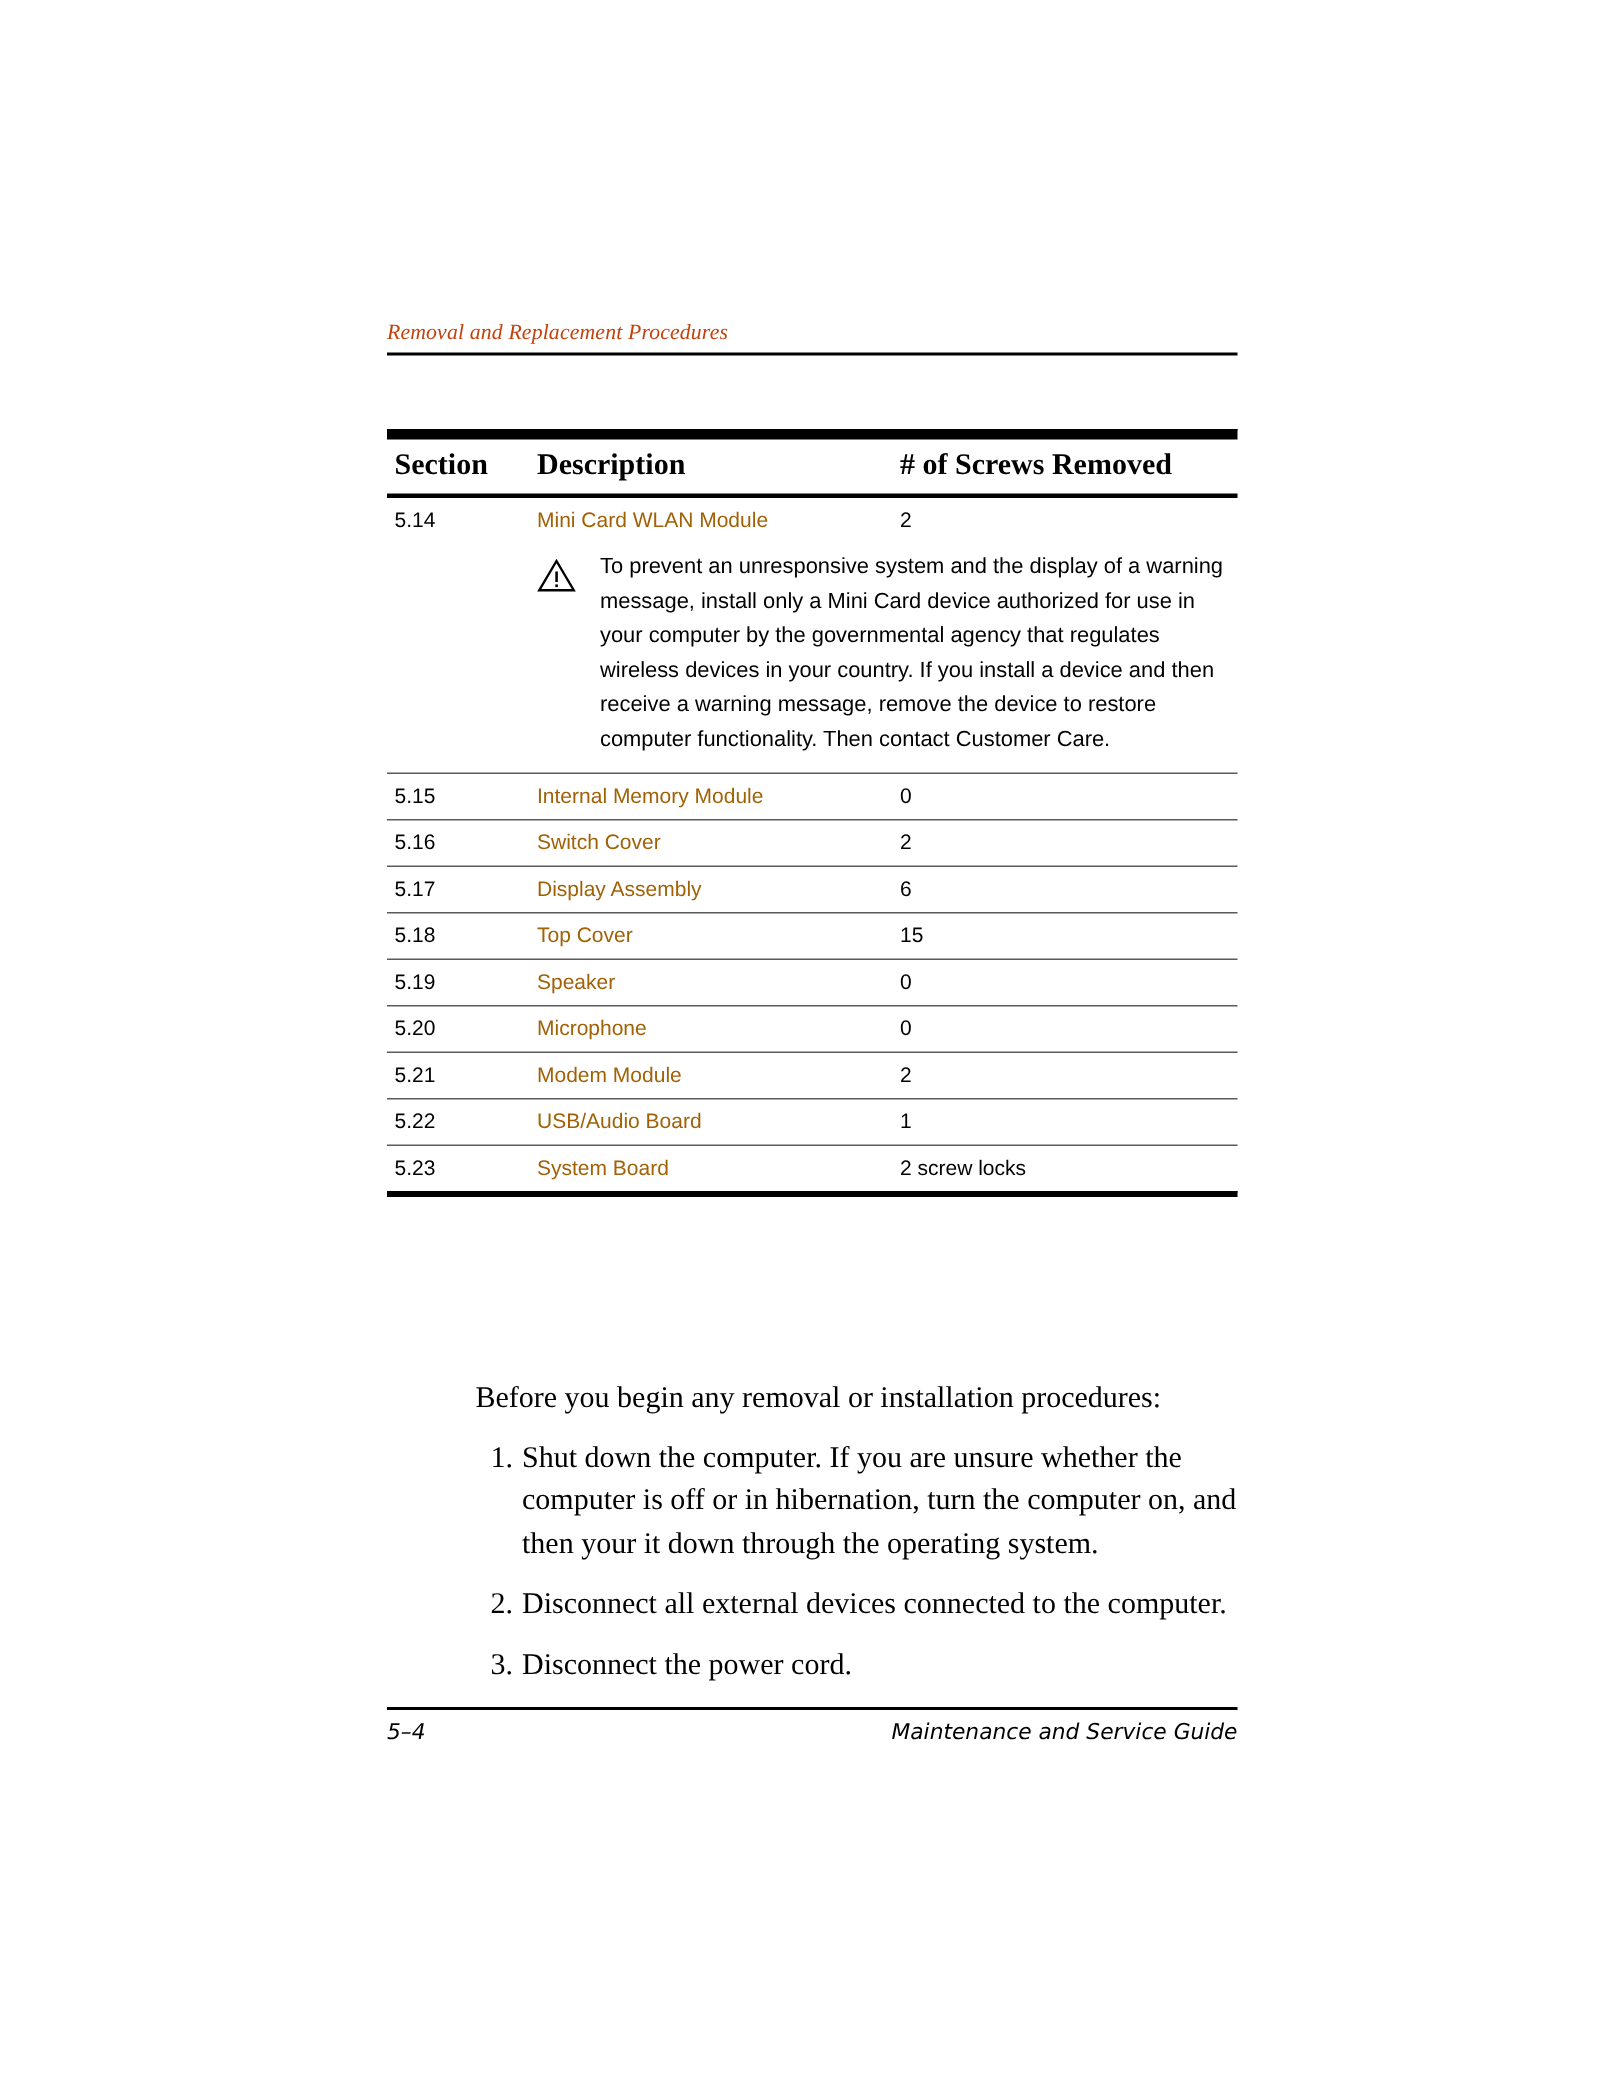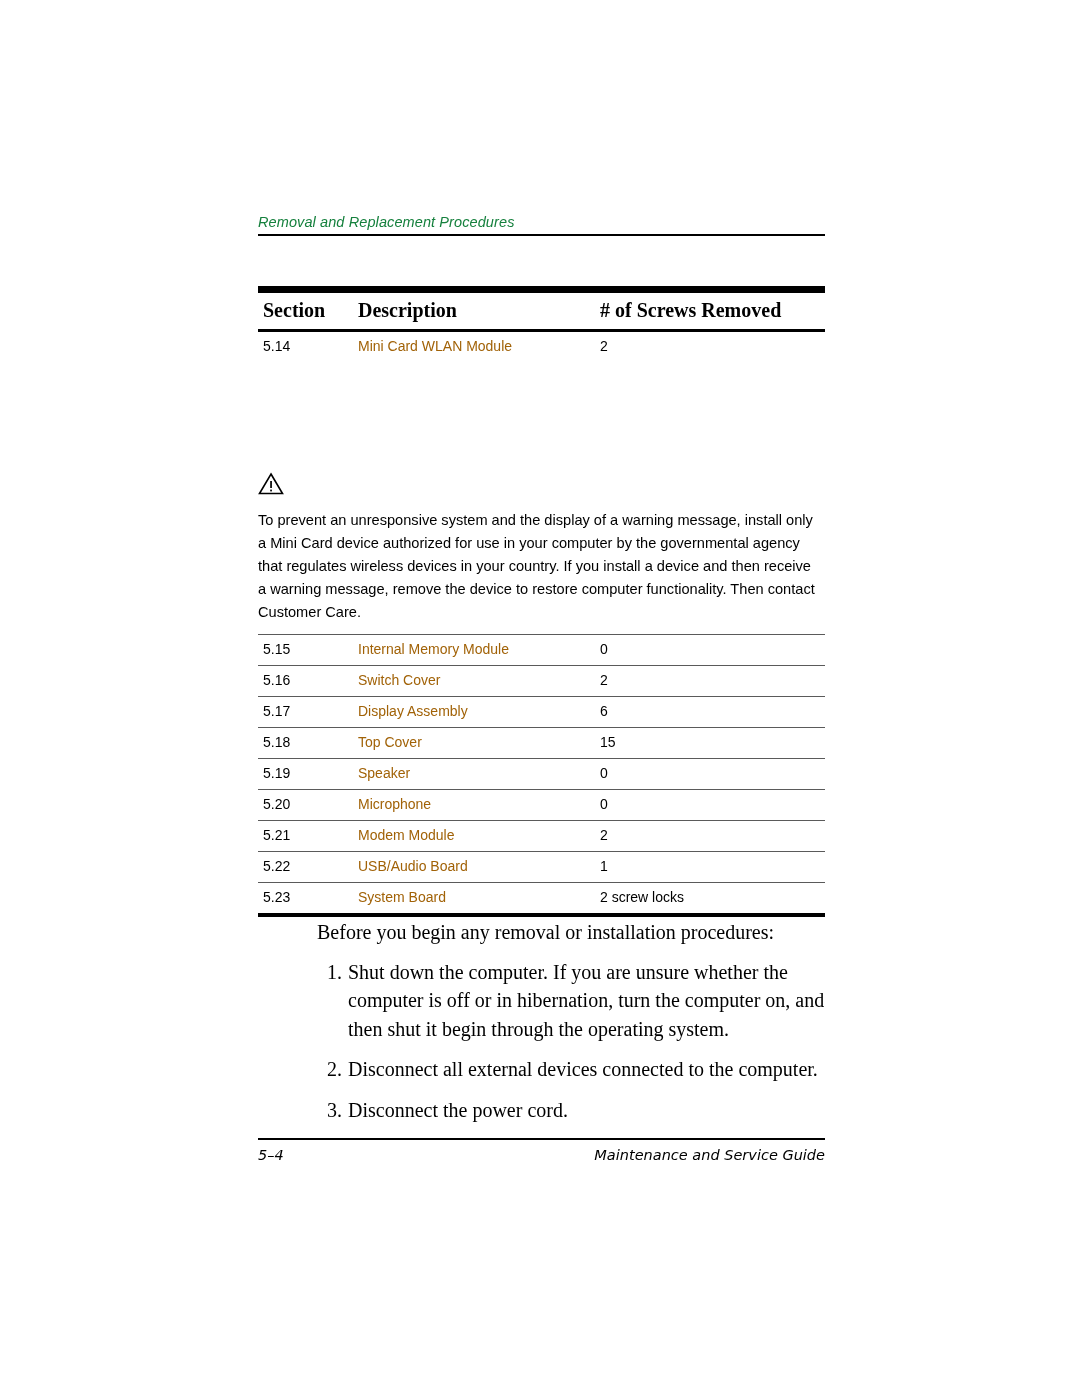--- a/index.html
+++ b/index.html
@@ -18,25 +18,25 @@
   }
 
   
   .running-head {
     position: absolute;
     left: 258px;
     top: 214px;
     width: 567px;
   }
   .running-head .rh-text {
-    font-family: Liberation Sans, sans-serif;
+    font-family: Liberation Serif, serif;
     font-style: italic;
     font-size: 14.5px;
     letter-spacing: 0.1px;
-    color: #15803d;
+    color: #c2410c;
     display: block;
     padding-bottom: 4px;
   }
   .running-head .rh-rule {
     height: 1.5px;
     background: #000;
     width: 100%;
   }
 
   
@@ -108,21 +108,20 @@
   }
   .link {
     color: #a16207;
     text-decoration: none;
   }
 
   
   .note-row {
     display: flex;
     padding: 5px 0 10px 0;
-    flex-direction: column;
   }
   .note-gutter {
     width: 100px;
     flex: 0 0 100px;
   }
   .note-icon {
     width: 42px;
     flex: 0 0 42px;
     padding-top: 5px;
     box-sizing: border-box;
@@ -311,21 +310,21 @@
 
     <div class="rule-thick"></div>
   </div>
 
 
   <div class="body-copy">
     <p class="intro-line">Before you begin any removal or installation procedures:</p>
     <ol class="steps">
       <li class="step">
         <span class="step-num">1.</span>
-        <span class="step-text">Shut down the computer. If you are unsure whether the computer is off or in hibernation, turn the computer on, and then shut it begin through the operating system.</span>
+        <span class="step-text">Shut down the computer. If you are unsure whether the computer is off or in hibernation, turn the computer on, and then your it down through the operating system.</span>
       </li>
       <li class="step">
         <span class="step-num">2.</span>
         <span class="step-text">Disconnect all external devices connected to the computer.</span>
       </li>
       <li class="step">
         <span class="step-num">3.</span>
         <span class="step-text">Disconnect the power cord.</span>
       </li>
     </ol>

